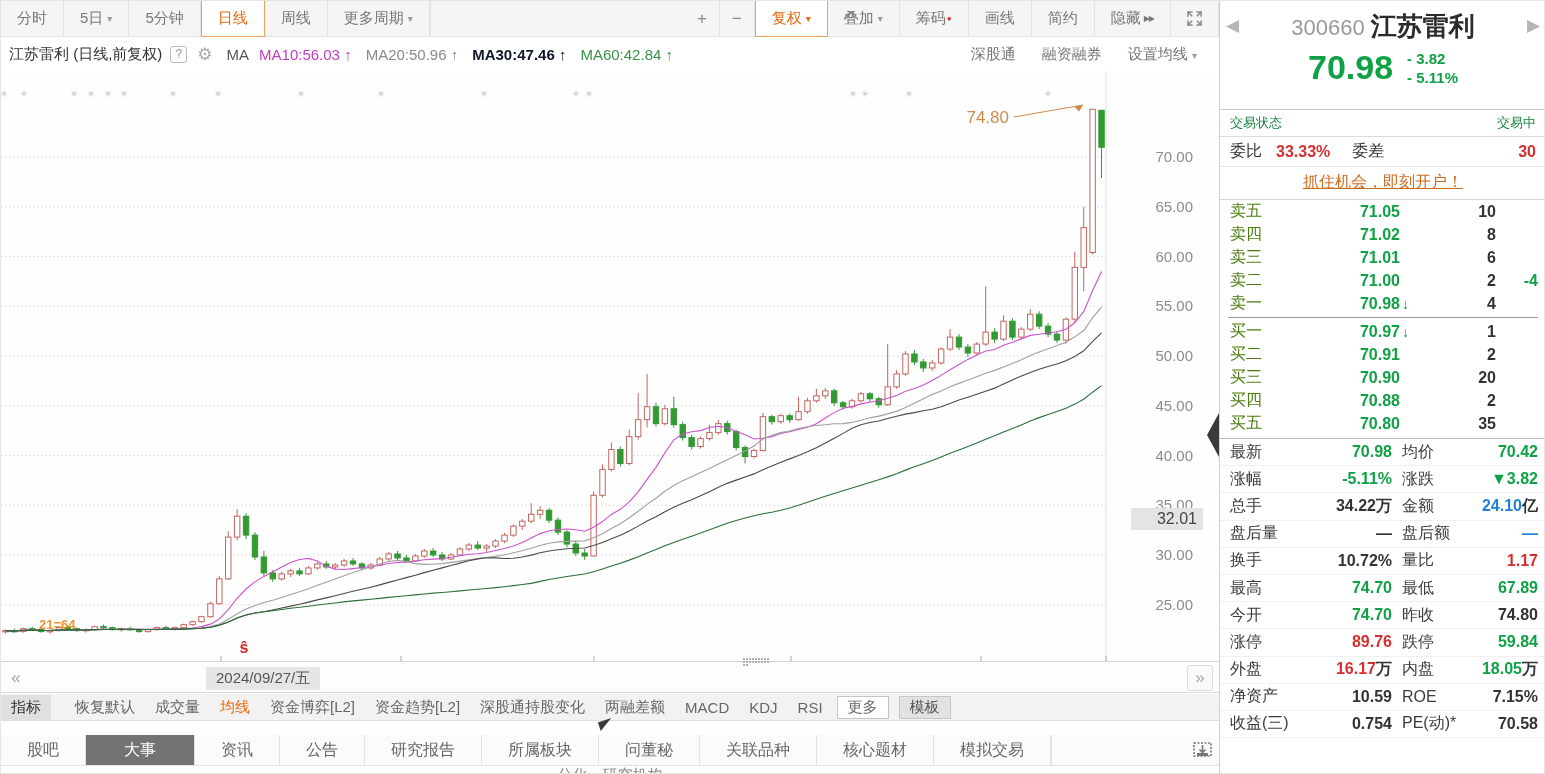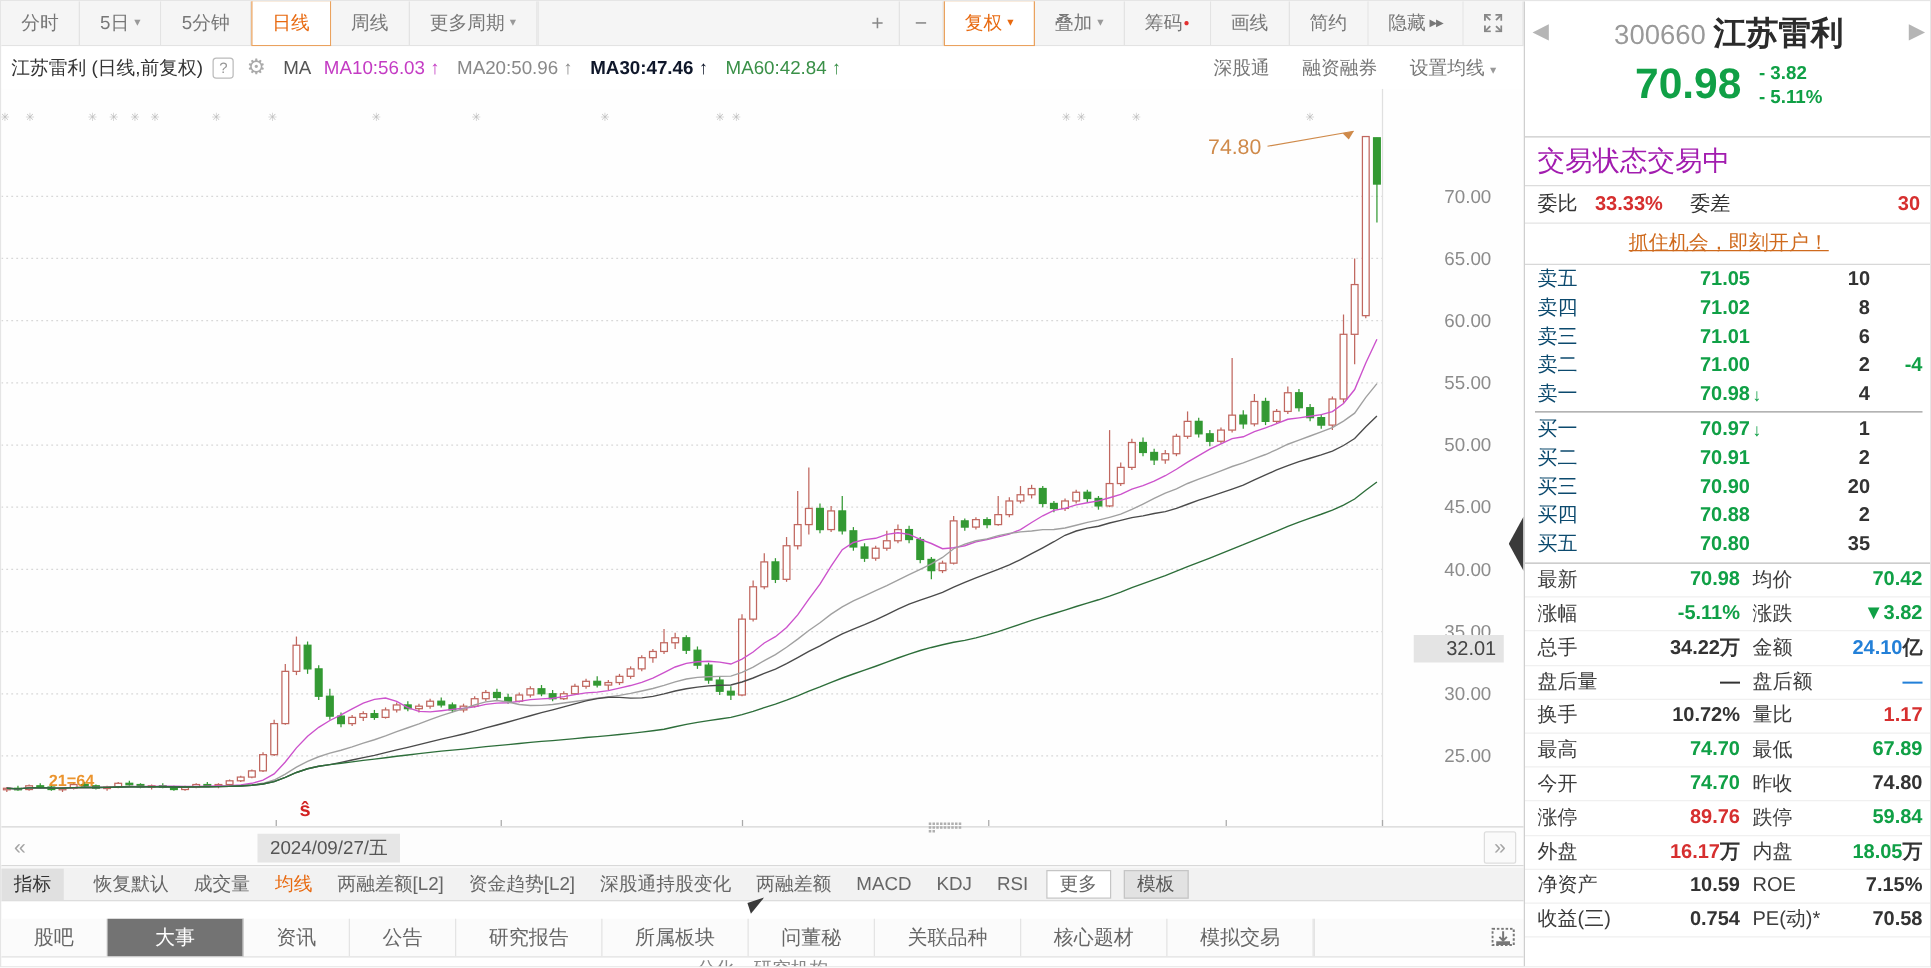--- a/index.html
+++ b/index.html
@@ -54,30 +54,30 @@
   .panel{position:absolute;left:1218px;top:0;width:327px;height:774px;background:#fff;border-left:1px solid #cfcfcf;font-size:16px;color:#333;overflow:hidden;}
   .p-head{position:relative;height:108px;}
   .p-arrow{position:absolute;top:14px;font-size:17px;color:#b5b5b5;cursor:pointer;}
   .p-arrow.l{left:6px;} .p-arrow.r{right:6px;}
   .p-title{text-align:center;padding-top:8px;white-space:nowrap;}
   .p-code{color:#999;font-size:22px;margin-right:6px;}
   .p-name{color:#2b2b2b;font-size:26px;font-weight:bold;}
   .p-pricerow{display:flex;justify-content:center;align-items:center;gap:14px;margin-top:4px;}
   .p-price{font-size:34px;font-weight:bold;}
   .p-chg{font-size:15px;font-weight:bold;line-height:19px;text-align:left;}
-  .p-status{display:flex;padding:4px 10px;border-top:1px solid #c9c9c9;border-bottom:1px solid #dcdcdc;font-size:22px;color:#a21caf;}
+  .p-status{display:flex;justify-content:space-between;padding:4px 10px;border-top:1px solid #c9c9c9;border-bottom:1px solid #dcdcdc;font-size:13px;color:#15803d;}
   .p-weibi{display:flex;align-items:center;padding:4px 10px;border-bottom:1px solid #e4e4e4;}
   .p-weibi .lab{color:#333;}
   .p-weibi .val{font-weight:bold;margin-left:14px;}
   .p-weibi .val2{font-weight:bold;margin-left:auto;}
   .p-weibi{gap:0;}
   .p-promo{text-align:center;padding:5px 0 6px;border-bottom:1px solid #d8d8d8;}
   .p-promo a{color:#cf6a1d;font-size:16px;text-decoration:underline;cursor:pointer;}
   .bookrow{display:grid;grid-template-columns:52px 118px 26px 70px 1fr;align-items:center;height:23px;padding:0 8px 0 10px;}
-  .bookrow .bl{color:#0c4a6e;font-family:Liberation Serif, serif;}
+  .bookrow .bl{color:#4d7c0f;font-family:Liberation Serif, serif;}
   .bookrow .bp{text-align:right;font-weight:bold;}
   .bookrow .ba{font-weight:bold;font-size:14px;padding-left:2px;}
   .bookrow .bq{text-align:right;color:#333;font-weight:bold;}
   .bookrow .bx{text-align:right;font-weight:bold;}
   .book-div{border-top:1px solid #9a9a9a;margin:2px 8px;}
   .stats{border-top:1px solid #bdbdbd;margin-top:3px;}
   .statrow{display:grid;grid-template-columns:70px 92px 84px 1fr;align-items:center;height:27.2px;padding:0 8px 0 10px;border-bottom:1px solid #f0f0f0;}
   .statrow .sl{color:#3c3c3c;white-space:nowrap;}
   .statrow .sv{text-align:right;font-weight:bold;white-space:nowrap;}
   .statrow .sl2{padding-left:10px;}
@@ -506,21 +506,21 @@
     <div class="datelabel">2024/09/27/五</div>
     <div class="sc-btn sc-right">»</div>
   </div>
 
   <div class="indbar">
     <span class="ind-label">指标</span>
     <span id="ind-items" style="display:flex;align-items:center;">
         <span class="ind-item">恢复默认</span>
         <span class="ind-item">成交量</span>
         <span class="ind-item act">均线</span>
-        <span class="ind-item">两融差额[L2]</span>
+        <span class="ind-item">资金博弈[L2]</span>
         <span class="ind-item">资金趋势[L2]</span>
         <span class="ind-item">深股通持股变化</span>
         <span class="ind-item">两融差额</span>
         <span class="ind-item">MACD</span>
         <span class="ind-item">KDJ</span>
         <span class="ind-item">RSI</span>
         <span class="ind-item boxed">更多</span>
         <span class="ind-item boxed-gray">模板</span>
       </span>
   </div>

